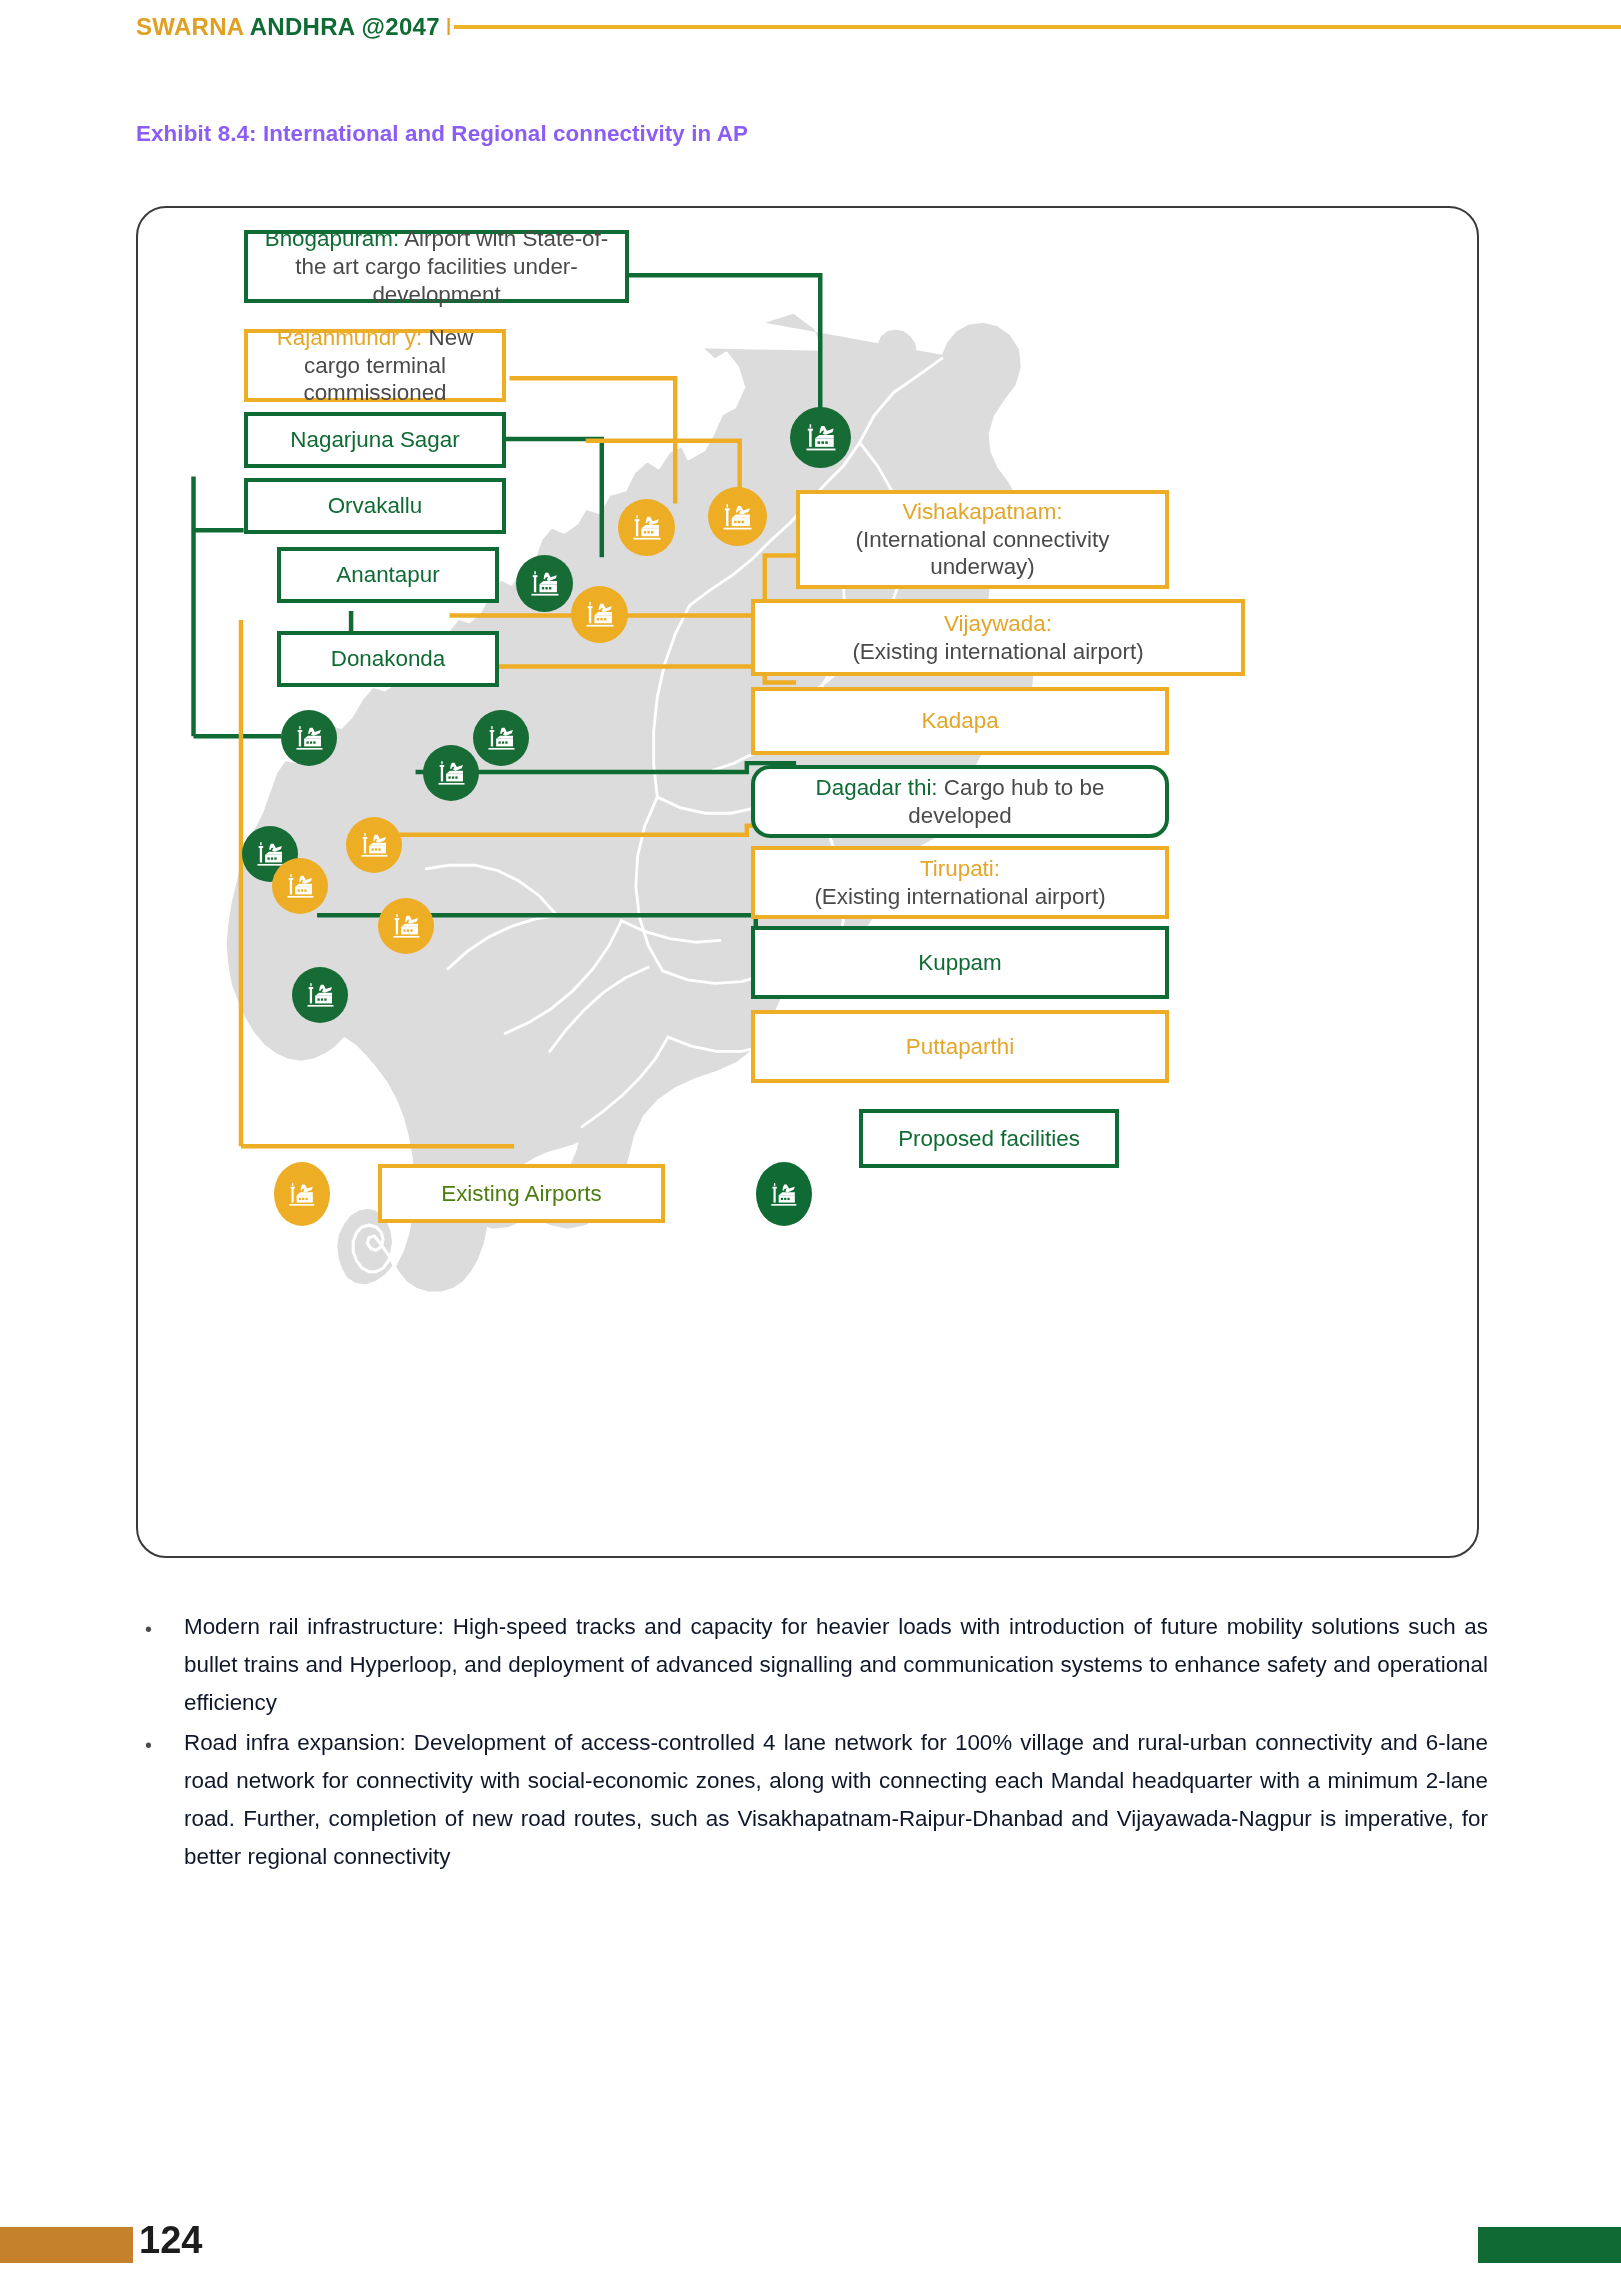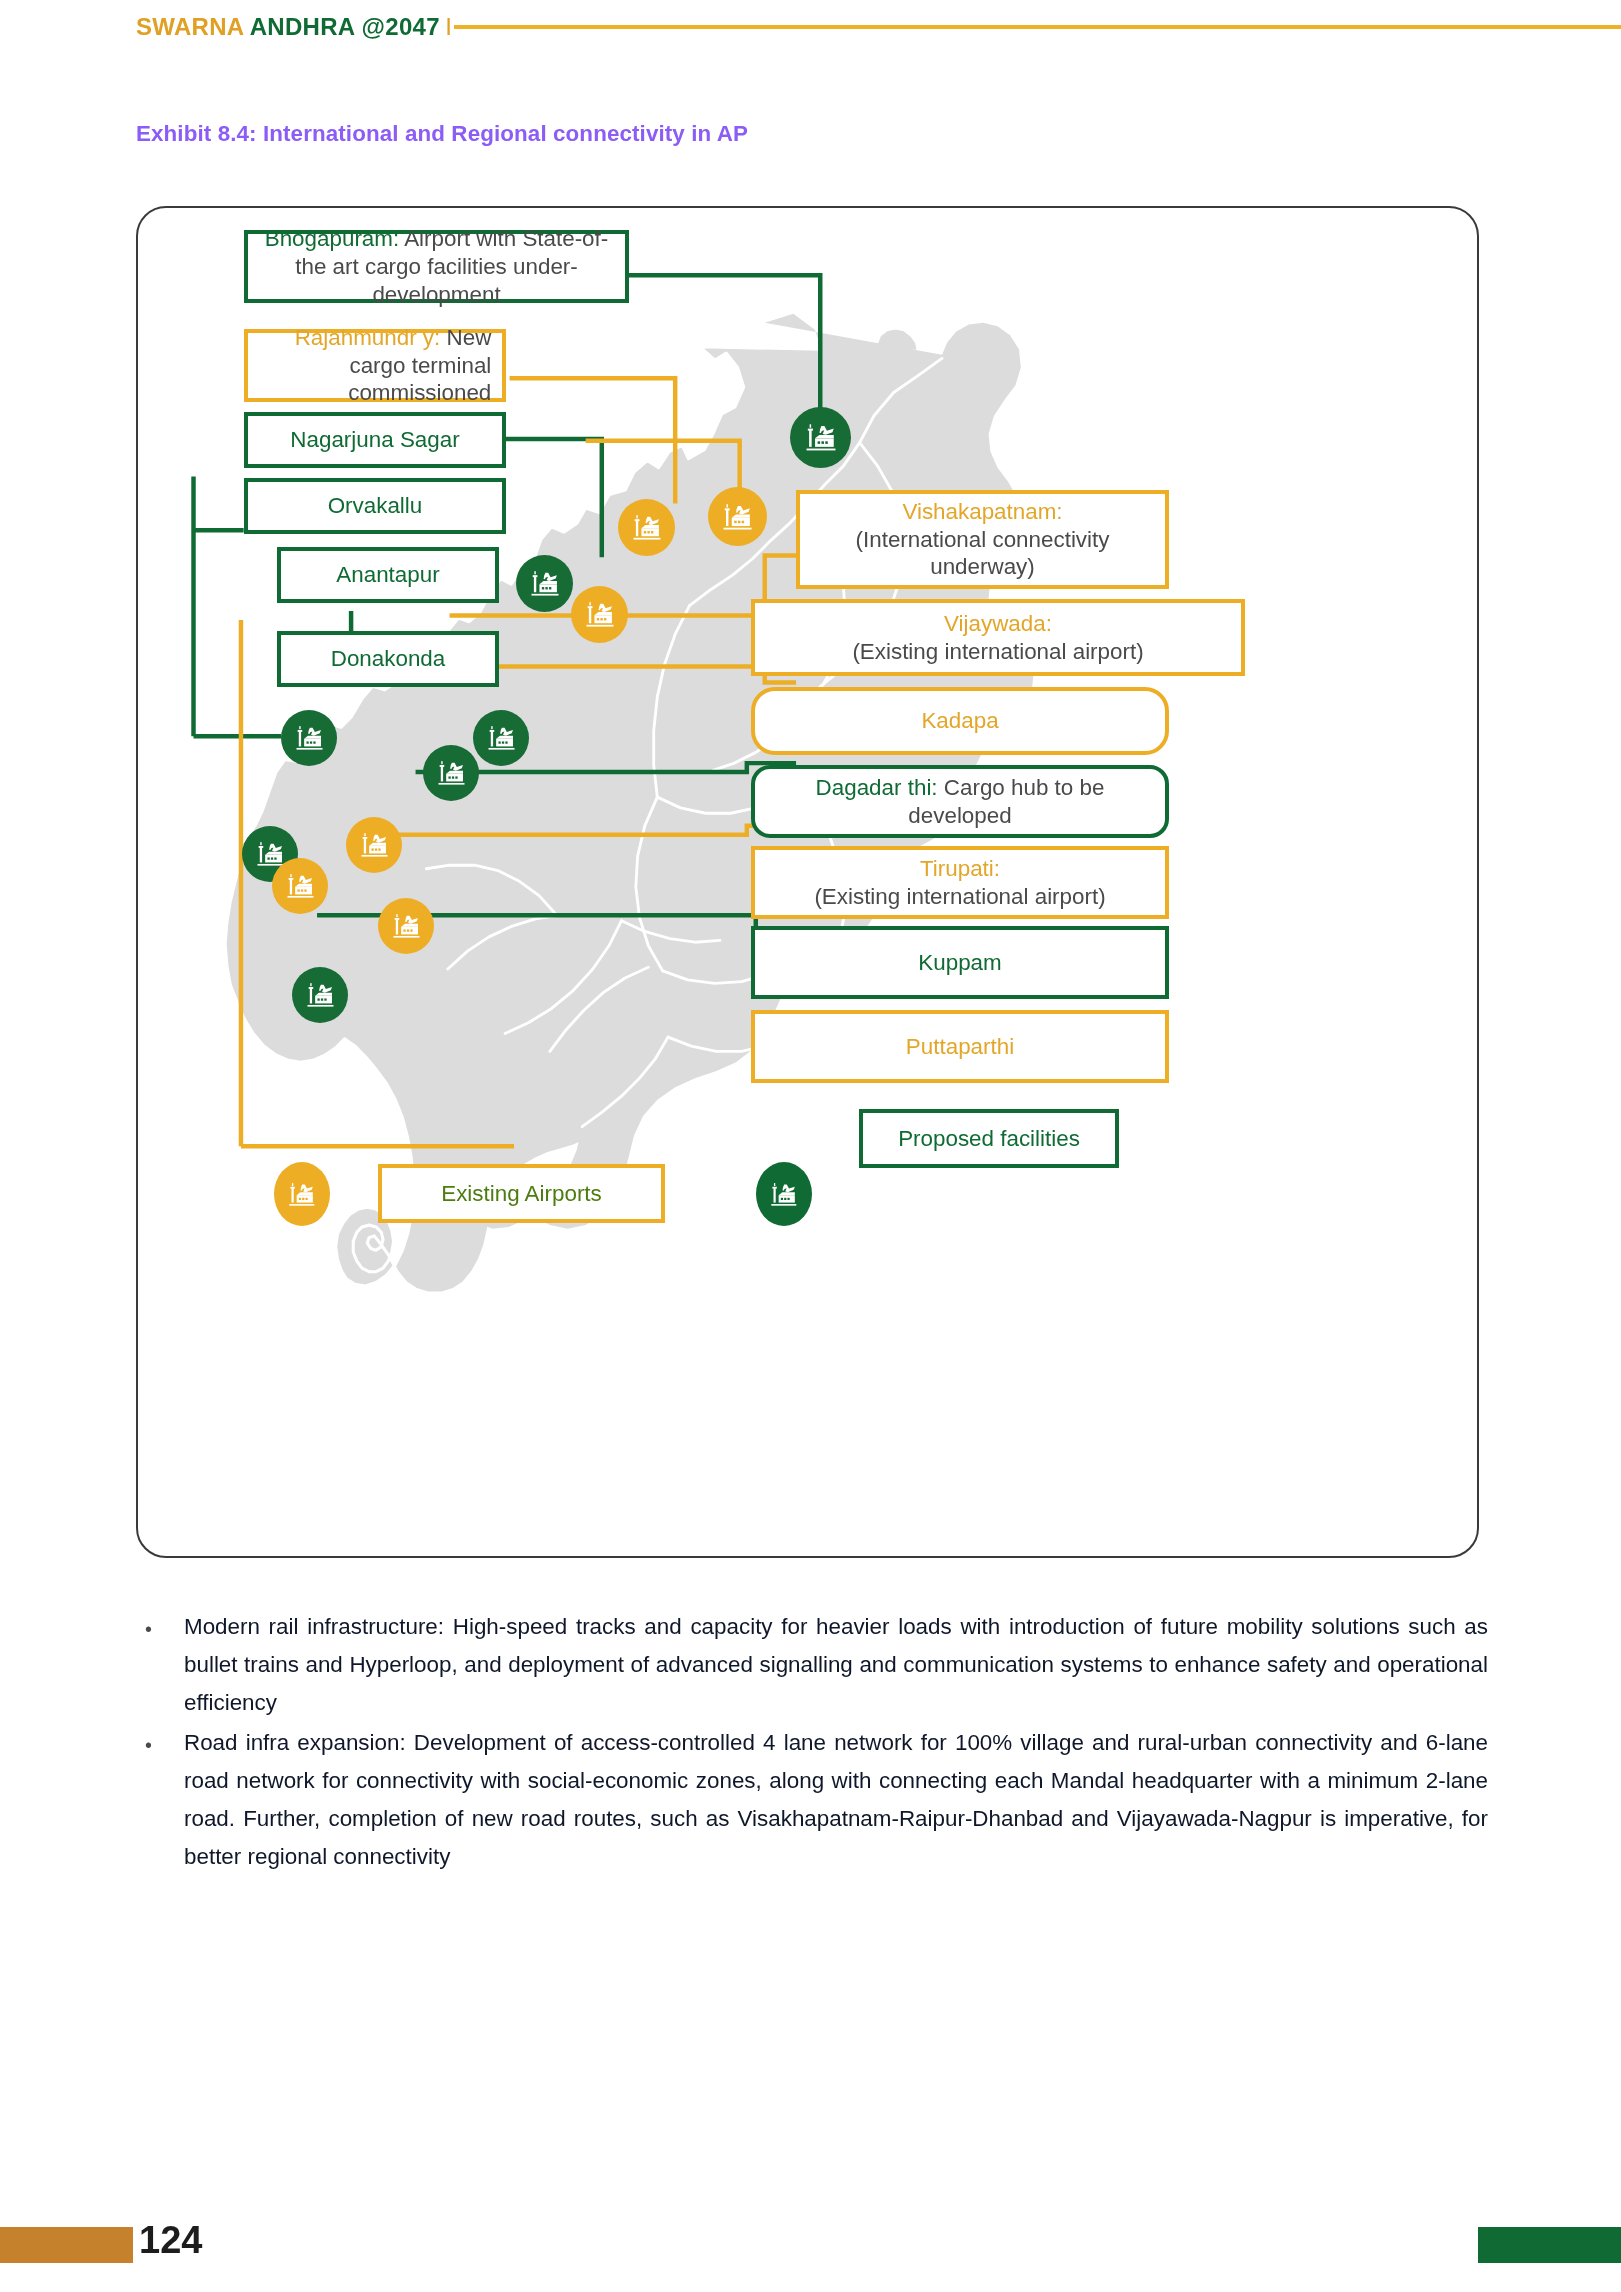--- a/index.html
+++ b/index.html
@@ -286,21 +286,21 @@
     </g>
   </svg>
 
   <div class="lbl green" style="left:106px; top:22.4px; width:385px; height:73px;">
     <div>
       <span class="city-g">Bhogapuram:</span>
       <span class="rest">Airport with State-of-the art cargo facilities under-development</span>
     </div>
   </div>
 
-  <div class="lbl orange" style="left:106px; top:121px; width:262px; height:73px;text-align:right;">
+  <div class="lbl orange" style="left:106px; top:121px; width:262px; height:73px;">
     <div>
       <span class="city-o">Rajahmundr y:</span>
       <span class="rest">New cargo terminal commissioned</span>
     </div>
   </div>
 
   <div class="lbl green" style="left:106px; top:204px; width:262px; height:56px;">
     <span class="city-g">Nagarjuna Sagar</span>
   </div>
 
@@ -323,21 +323,21 @@
     </div>
   </div>
 
   <div class="lbl orange" style="left:613px; top:391px; width:494px; height:77px;">
     <div>
       <div><span class="city-o">Vijaywada:</span></div>
       <div><span class="rest">(Existing international airport)</span></div>
     </div>
   </div>
 
-  <div class="lbl orange" style="left:613px; top:479px; width:418px; height:68px;border-radius:24px;">
+  <div class="lbl orange" style="left:613px; top:479px; width:418px; height:68px;">
     <span class="city-o">Kadapa</span>
   </div>
 
   <div class="lbl green" style="left:613px; top:557px; width:418px; height:73px;border-radius:19px;">
     <div>
       <span class="city-g">Dagadar thi:</span>
       <span class="rest">Cargo hub to be developed</span>
     </div>
   </div>
 

